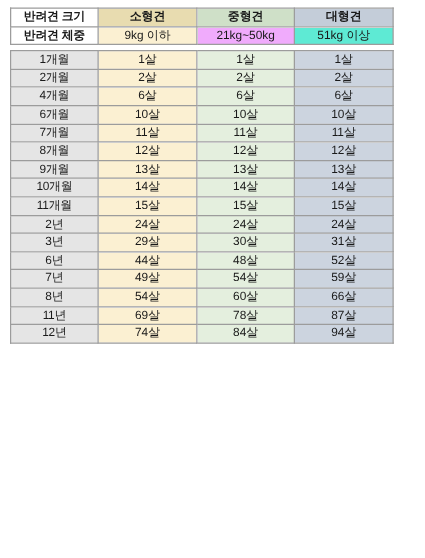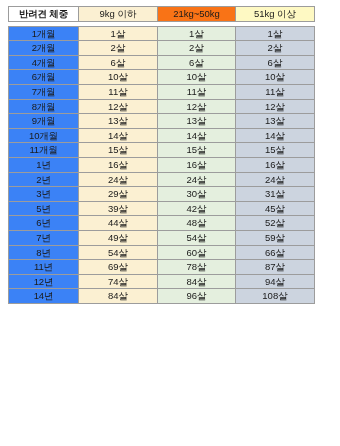--- a/index.html
+++ b/index.html
@@ -62,41 +62,41 @@
     background: #cfe0c8;
     font-weight: bold;
     border-color: #8f8f8f;
   }
   td.hdr-lg {
     background: #c4cdd9;
     font-weight: bold;
     border-color: #8f8f8f;
   }
   td.wt-sm { background: #fbf0d2; margin-top: 36px; }
-  td.wt-md { background: #f97316; }
-  td.wt-lg { background: #fef9c3; margin-left: 12px; }
+  td.wt-md { background: #f0abfc; }
+  td.wt-lg { background: #5eead4; margin-left: 12px; }
 
   td.merged-note {
     background: #ffffff;
     font-weight: bold;
     font-size: 9.5px;
     letter-spacing: -0.2px;
   }
 
   
   tr.spacer td {
     border: none;
     height: 4px;
     background: #ffffff;
     padding: 0;
   }
 
   
   td.row-label {
-    background: #3b82f6;
+    background: #e5e5e5;
     font-weight: normal;
     font-size: 9.5px;
     border-color: #9c9c9c;
     letter-spacing: -0.2px;
     margin-top: 20px;
   }
   td.col-sm { background: #fbf0d2; }
   td.col-md { background: #e4efde; }
   td.col-lg { background: #ccd4df; }
 
@@ -109,20 +109,26 @@
 
   <table class="agetable">
     <colgroup>
       <col class="c0">
         <col class="c1">
         <col class="c2">
         <col class="c3">
     </colgroup>
     <tbody>
 
+      <tr>
+        <td class="hdr-label">반려견 크기</td>
+        <td class="hdr-sm">소형견</td>
+        <td class="hdr-md">중형견</td>
+        <td class="hdr-lg">대형견</td>
+      </tr>
 
       <tr>
         <td class="hdr-label">반려견 체중</td>
         <td class="wt-sm">9kg 이하</td>
         <td class="wt-md">21kg~50kg</td>
         <td class="wt-lg">51kg 이상</td>
       </tr>
 
 
       <tr class="spacer">
@@ -188,44 +194,32 @@
           <td class="col-md">14살</td>
           <td class="col-lg">14살</td>
         </tr>
         <tr>
           <td class="row-label">11개월</td>
           <td class="col-sm">15살</td>
           <td class="col-md">15살</td>
           <td class="col-lg">15살</td>
         </tr>
         <tr>
-          <td class="row-label">1년</td>
-          <td class="col-sm">16살</td>
-          <td class="col-md">16살</td>
-          <td class="col-lg">16살</td>
-        </tr>
-        <tr>
           <td class="row-label">2년</td>
           <td class="col-sm">24살</td>
           <td class="col-md">24살</td>
           <td class="col-lg">24살</td>
         </tr>
         <tr>
           <td class="row-label">3년</td>
           <td class="col-sm">29살</td>
           <td class="col-md">30살</td>
           <td class="col-lg">31살</td>
         </tr>
         <tr>
-          <td class="row-label">5년</td>
-          <td class="col-sm">39살</td>
-          <td class="col-md">42살</td>
-          <td class="col-lg">45살</td>
-        </tr>
-        <tr>
           <td class="row-label">6년</td>
           <td class="col-sm">44살</td>
           <td class="col-md">48살</td>
           <td class="col-lg">52살</td>
         </tr>
         <tr>
           <td class="row-label">7년</td>
           <td class="col-sm">49살</td>
           <td class="col-md">54살</td>
           <td class="col-lg">59살</td>
@@ -241,22 +235,16 @@
           <td class="col-sm">69살</td>
           <td class="col-md">78살</td>
           <td class="col-lg">87살</td>
         </tr>
         <tr>
           <td class="row-label">12년</td>
           <td class="col-sm">74살</td>
           <td class="col-md">84살</td>
           <td class="col-lg">94살</td>
         </tr>
-        <tr>
-          <td class="row-label">14년</td>
-          <td class="col-sm">84살</td>
-          <td class="col-md">96살</td>
-          <td class="col-lg">108살</td>
-        </tr>
       </tbody>
   </table>
 
 </div>
 
 </body></html>

